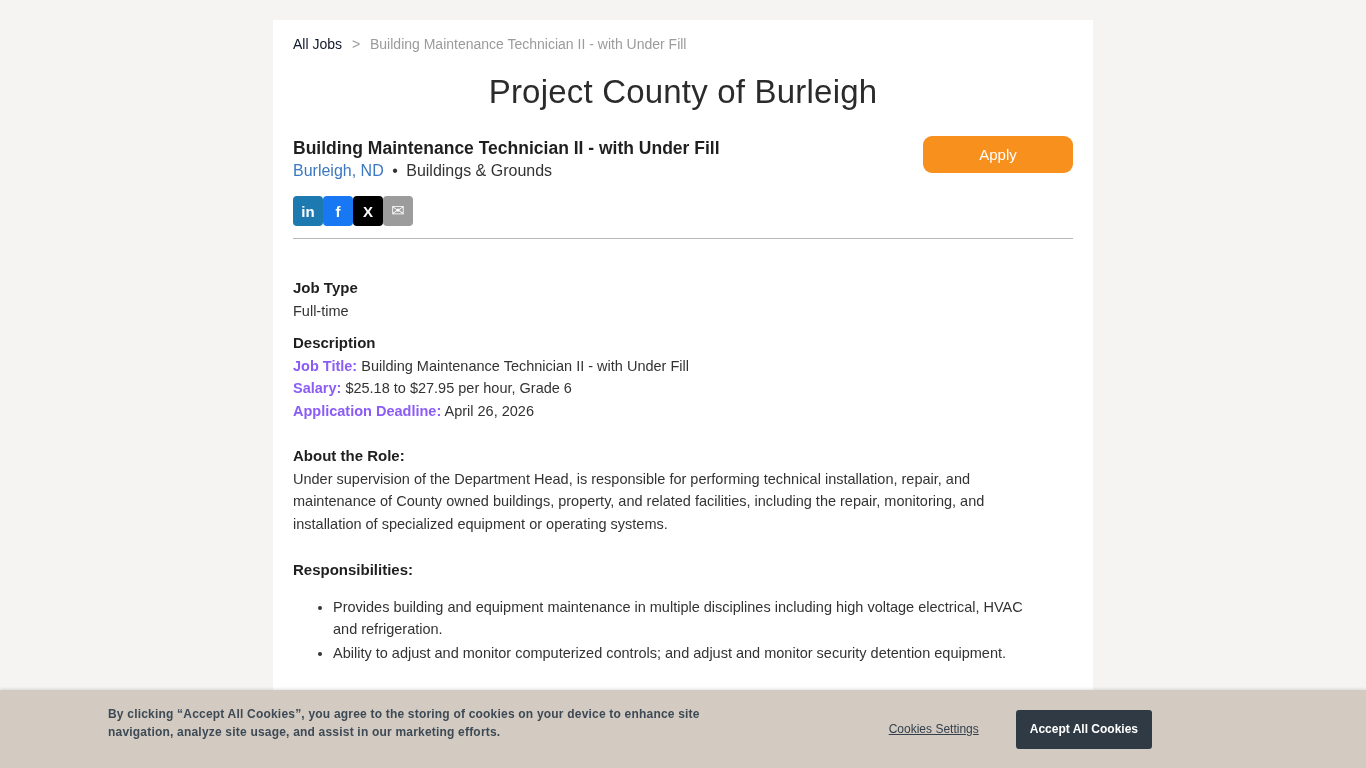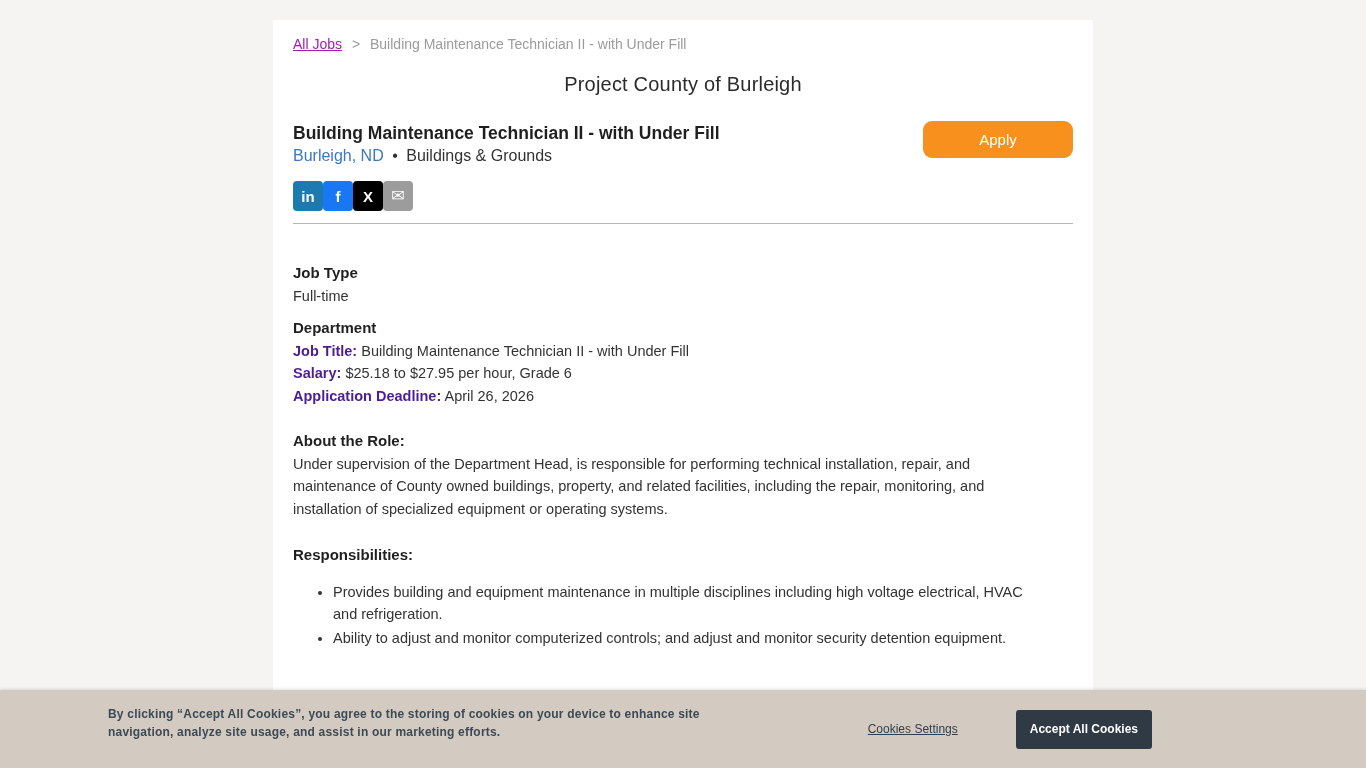--- a/index.html
+++ b/index.html
@@ -14,27 +14,27 @@
 
   .card {
     position:absolute; left:273px; top:20px;
     width:820px; height:748px;
     background:#ffffff;
     padding:14px 20px 0 20px;
   }
 
   
   .breadcrumb { font-size:14px; padding-top:2px; }
-  .breadcrumb a { color:#a21caf; text-decoration:underline; cursor:pointer; }
+  .breadcrumb a { color:#0f172a; cursor:pointer; }
   .breadcrumb .sep, .breadcrumb .current { color:#9b9b9b; }
   .breadcrumb .sep { margin:0 6px; }
 
   
   .org-title {
-    text-align:center; font-size:20px; font-weight:400; color:#2b2b2b;
+    text-align:center; font-size:33px; font-weight:400; color:#2b2b2b;
     margin-top:21px; letter-spacing:0.2px;
   }
 
   
   .job-header { display:flex; justify-content:space-between; align-items:flex-start; margin-top:27px; }
   .job-title { font-size:17.5px; font-weight:700; color:#1f1f1f; }
   .job-subline { margin-top:3px; font-size:16px; color:#333; }
   .job-subline a { color:#3b78bf; text-decoration:none; cursor:pointer; }
   .job-subline .dot { margin:0 4px; color:#333; }
   .apply-btn {
@@ -54,37 +54,37 @@
   .social-btn.email .glyph { font-size:16px; font-weight:400; }
 
   .divider { border:none; border-top:1px solid #b9b9b9; margin-top:12px; }
 
   
   .section-area { margin-top:38px; font-size:14.5px; line-height:22.5px; color:#333; }
   .h-bold { font-weight:700; color:#1f1f1f; font-size:15px; }
   .block-gap-sm { margin-top:10px; }
   .block-gap-md { margin-top:23px; }
   .block-gap-lg { margin-top:24px; }
-  .field-row b { color:#4c1d95; }
+  .field-row b { color:#8b5cf6; }
   .para { max-width:760px; }
   ul.bullets { margin:14px 0 0 0; padding-left:40px; max-width:730px; }
   ul.bullets li { margin-bottom:1px; }
 
   
   .cookie-banner {
     position:absolute; left:0; bottom:0; width:1366px; height:78px;
     display:flex; align-items:center; z-index:10;
     box-shadow:0 -1px 3px rgba(0,0,0,0.12);
   }
   .cookie-text {
     position:absolute; left:108px; top:15px; width:640px;
     font-size:12px; font-weight:700; line-height:18px; color:#3d4a55;
     letter-spacing:0.2px;
   }
-  .cookie-actions { position:absolute; right:214px; top:0; height:78px; display:flex; align-items:center; gap:58px; }
+  .cookie-actions { position:absolute; right:214px; top:0; height:78px; display:flex; align-items:center; gap:37px; }
   .cookies-settings {
     font-size:12px; color:#33404b; text-decoration:underline; cursor:pointer;
     background:none; border:none; font-family:"Liberation Sans",sans-serif;
   }
   .accept-btn {
     min-width:127px; height:39px; border:none; border-radius:3px;
     color:#fff; font-size:12px; font-weight:700; cursor:pointer;
     font-family:"Liberation Sans",sans-serif; padding:0 14px;
   }
 </style>
@@ -129,21 +129,21 @@
       </button>
     </div>
 
     <hr class="divider">
 
     <div class="section-area">
 
       <div class="h-bold">Job Type</div>
       <div>Full-time</div>
 
-      <div class="h-bold block-gap-sm">Department</div>
+      <div class="h-bold block-gap-sm">Description</div>
       <div class="field-row">
         <b>Job Title:</b><span> Building Maintenance Technician II - with Under Fill</span>
       </div>
       <div class="field-row">
         <b>Salary:</b><span> $25.18 to $27.95 per hour, Grade 6</span>
       </div>
       <div class="field-row">
         <b>Application Deadline:</b><span> April 26, 2026</span>
       </div>
 

